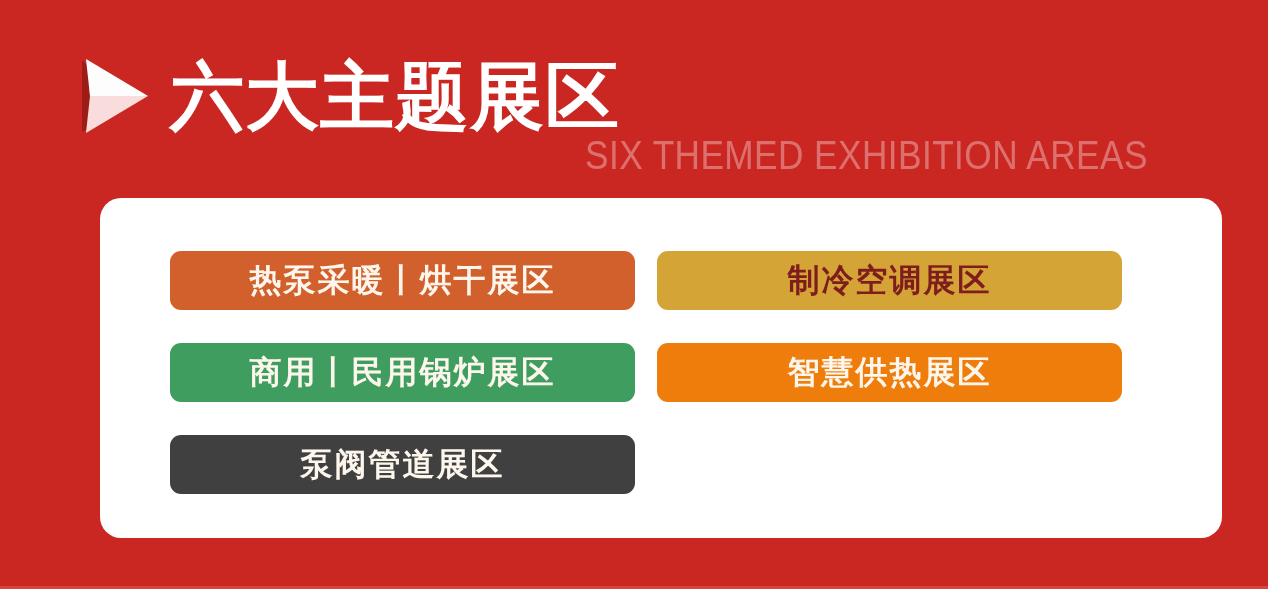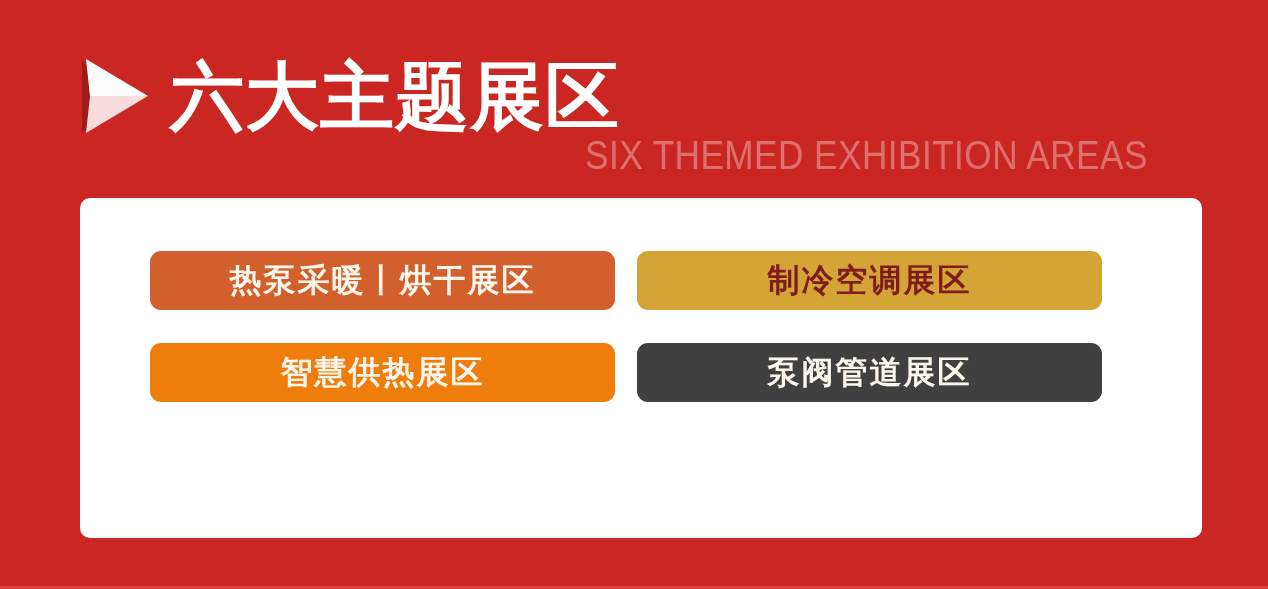--- a/index.html
+++ b/index.html
@@ -83,26 +83,26 @@
     letter-spacing: 0.5px;
     white-space: nowrap;
     transform: scaleX(0.88);
     transform-origin: left top;
     font-family: "Liberation Sans", sans-serif;
   }
 
   
   #card {
     position: absolute;
-    left: 80px;
+    left: 100px;
     top: 198px;
     width: 1122px;
     height: 340px;
     background: #ffffff;
-    border-radius: 10px;
+    border-radius: 21px;
     box-sizing: border-box;
   }
 
   #zone-grid {
     position: absolute;
     left: 70px;
     top: 53px;
     width: 982px;
     display: grid;
     grid-template-columns: 465px 465px;
@@ -160,20 +160,23 @@
     <div id="zone-grid">
 
       <div class="zone-button" style="background: rgb(210, 96, 44);">
         <span class="zone-label" style="color: rgb(253, 246, 236);">热泵采暖丨烘干展区</span>
       </div>
 
       <div class="zone-button" style="background: rgb(212, 164, 55);">
         <span class="zone-label" style="color: #7f1d1d;">制冷空调展区</span>
       </div>
 
+      <div class="zone-button" style="background: rgb(63, 158, 95);">
+        <span class="zone-label" style="color: rgb(253, 246, 236);">商用丨民用锅炉展区</span>
+      </div>
 
       <div class="zone-button" style="background: rgb(239, 125, 11);">
         <span class="zone-label" style="color: rgb(253, 246, 236);">智慧供热展区</span>
       </div>
 
       <div class="zone-button" style="background: #404040;">
         <span class="zone-label" style="color: rgb(253, 246, 236);">泵阀管道展区</span>
       </div>
 
 

